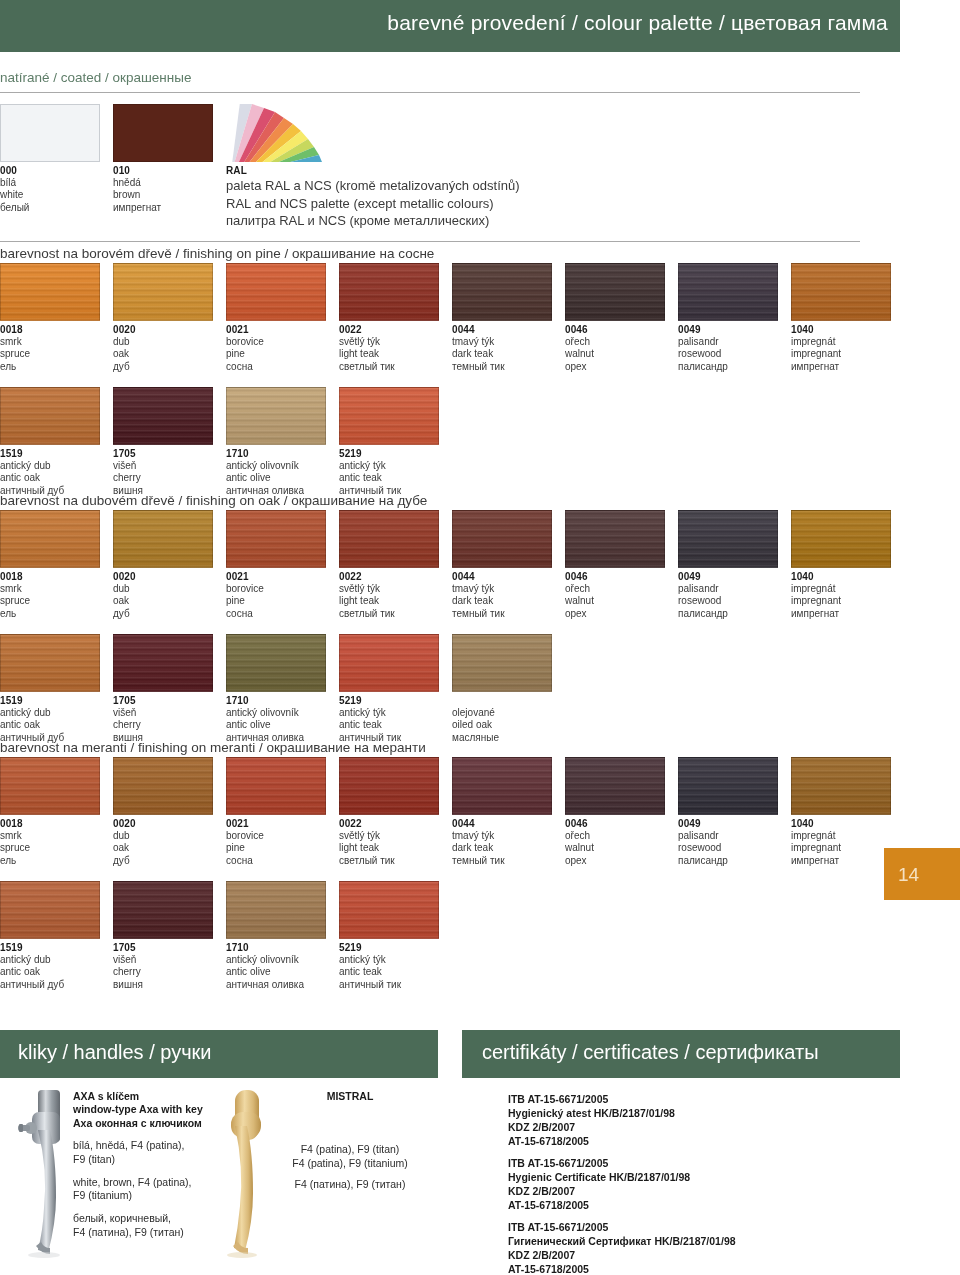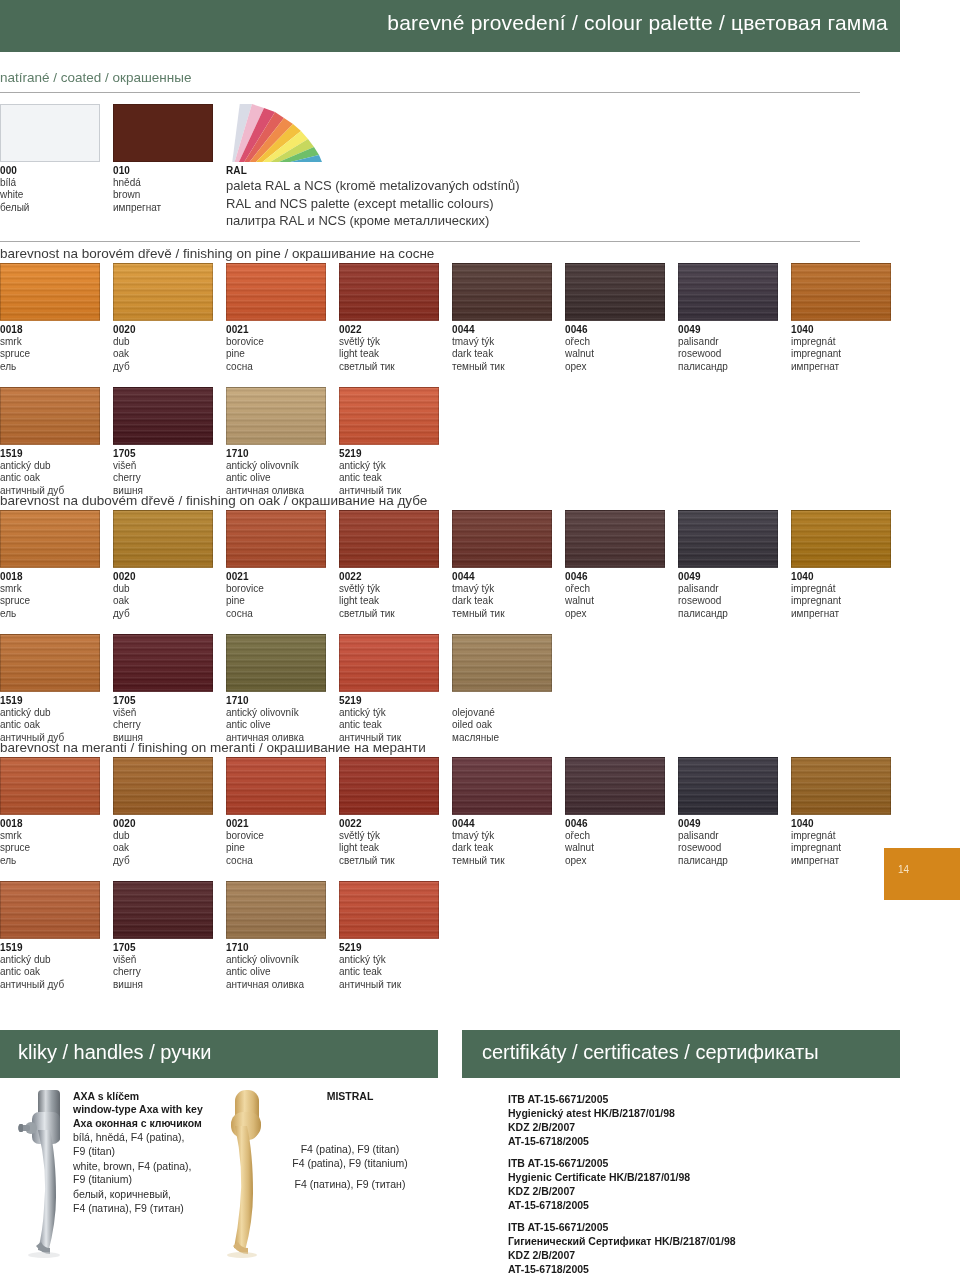--- a/index.html
+++ b/index.html
@@ -59,37 +59,37 @@
   }
   .ral-note { font-size: 13px; color: #3a3a3a; line-height: 1.35; white-space: nowrap; }
 
   
   .page-badge {
     position: absolute; left: 884px; top: 848px; width: 76px; height: 52px;
     background: #d4861b;
   }
   .page-badge span {
     position: absolute; left: 14px; top: 16px;
-    font-size: 10px; color: #f6e2c2;
+    font-size: 19px; color: #f6e2c2;
   }
 
   
   .band2 {
     position: absolute; height: 48px; background: #4b6b57;
   }
   .band2 .b2t {
     position: absolute; left: 18px; top: 11px;
     font-size: 20px; color: #ffffff; white-space: nowrap;
   }
   .band2.right .b2t { left: 20px; }
 
   
   .handle-block { position: absolute; }
   .h-title { font-size: 10.5px; font-weight: bold; line-height: 1.28; color: #1a1a1a; white-space: nowrap; }
-  .h-para { font-size: 10.5px; line-height: 1.3; color: #2d2d2d; margin-top: 1px; white-space: nowrap; }
+  .h-para { font-size: 10.5px; line-height: 1.3; color: #2d2d2d; margin-top: 9px; white-space: nowrap; }
 
   
   .cert-group { position: absolute; font-size: 10.5px; font-weight: bold; line-height: 1.32; color: #1a1a1a; white-space: nowrap; }
 </style>
 </head>
 <body>
 
 <div class="page">
 
   <div class="top-band">

